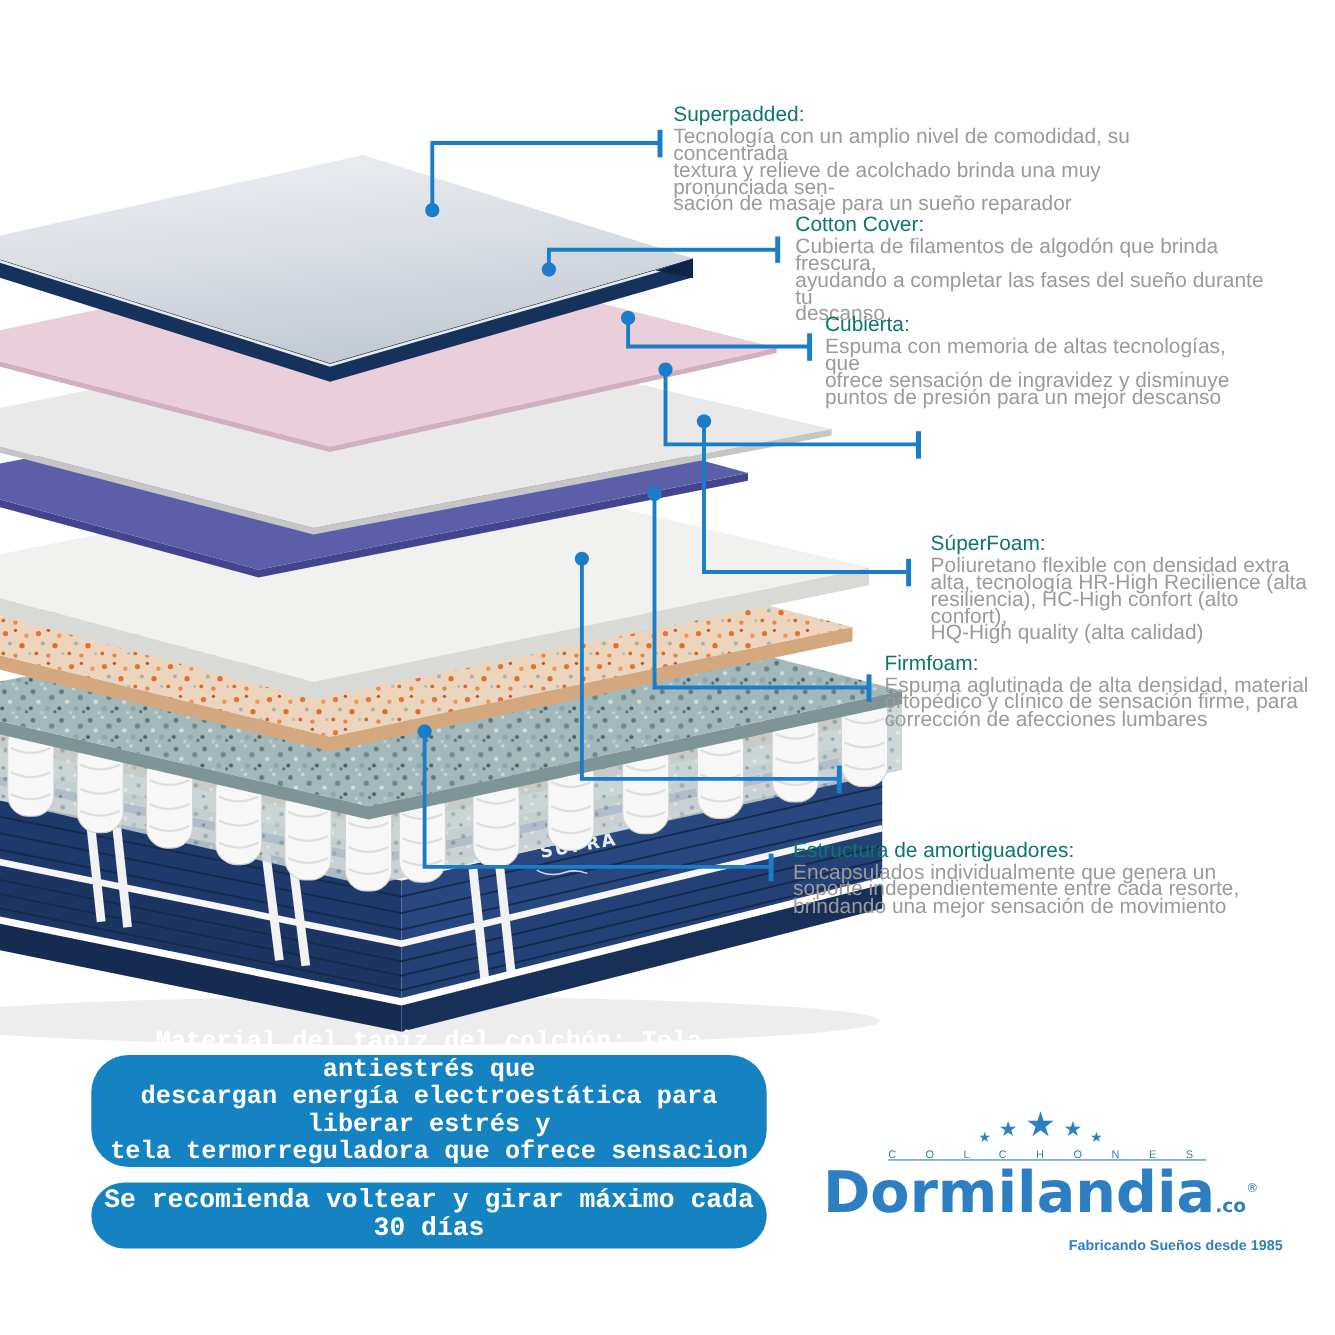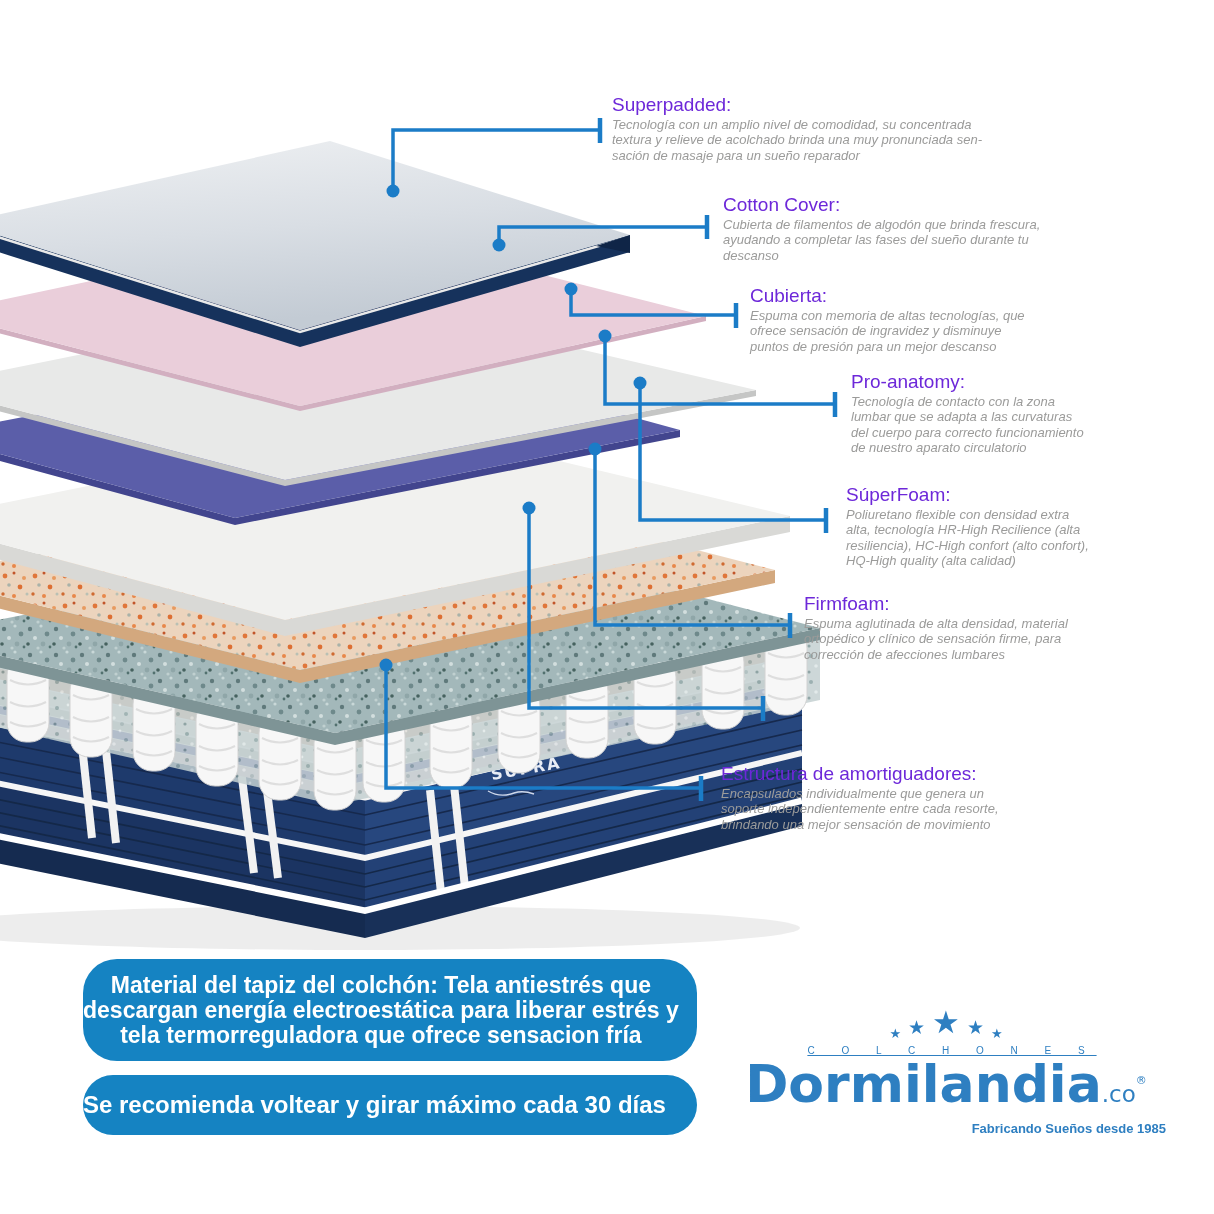--- a/index.html
+++ b/index.html
@@ -1,36 +1,36 @@
 <!DOCTYPE html>
 <html><head>
 <meta charset="utf-8">
 <style>
   html,body{margin:0;padding:0;background:#fff;}
   .canvas{position:relative;width:1214px;height:1214px;background:#ffffff;overflow:hidden;
           font-family:"Liberation Sans",sans-serif;}
   .illustration{position:absolute;left:0;top:0;}
   .callout{position:absolute;}
-  .callout-title{font-size:19px;line-height:22px;font-weight:400;color:#6d28d9;margin:0 0 1px 0;}
-  .callout-body{font-size:13px;line-height:15.3px;color:#9b9b9a;white-space:pre-line;font-style:italic;}
+  .callout-title{font-size:19px;line-height:22px;font-weight:400;color:#0f766e;margin:0 0 1px 0;}
+  .callout-body{font-size:19px;line-height:15.3px;color:#9b9b9a;white-space:pre-line;}
   .note-box{position:absolute;background:#1583c2;border-radius:34px;color:#ffffff;
             display:flex;align-items:center;justify-content:flex-start;text-align:center;
-            font-family:Liberation Sans, sans-serif;font-weight:700;}
+            font-family:Liberation Mono, monospace;font-weight:700;}
   .note-text{white-space:pre-line;font-size:23px;line-height:25px;}
   .note-text-single{font-size:24px;line-height:26px;}
   .logo{position:absolute;left:726px;top:1002px;width:440px;text-align:center;color:#2e7fc1;}
   .logo-stars{display:flex;align-items:flex-end;justify-content:center;gap:7px;height:40px;}
   .logo-stars span{line-height:1;}
   .star-s{font-size:13px;transform:translateY(-2px);}
   .star-m{font-size:19px;transform:translateY(-5px);}
   .star-l{font-size:31px;transform:translateY(-4px);}
   .logo-colchones{font-size:10px;letter-spacing:12px;margin-top:3px;margin-left:12px;text-decoration:underline;}
   .logo-brand{font-family:"DejaVu Sans",sans-serif;font-weight:700;font-size:52px;line-height:46px;
               letter-spacing:0px;margin-top:2px;white-space:nowrap;}
-  .logo-suffix{font-size:23px;font-weight:400;text-align:center;}
+  .logo-suffix{font-size:17px;font-weight:700;text-align:center;}
   .logo-reg{font-size:11px;vertical-align:18px;font-weight:400;}
   .logo-tagline{font-size:13px;font-weight:700;margin-top:4px;text-align:right;}
 </style>
 </head>
 <body>
 
 <div class="canvas">
 
   <svg class="illustration" width="1214" height="960" viewBox="0 0 1214 960">
     <defs>
@@ -275,27 +275,20 @@
 descanso</div>
   </div>
 
   <div class="callout" style="left:750px;top:285px;width:400px;">
     <h3 class="callout-title">Cubierta:</h3>
     <div class="callout-body">Espuma con memoria de altas tecnologías, que
 ofrece sensación de ingravidez y disminuye
 puntos de presión para un mejor descanso</div>
   </div>
 
-  <div class="callout" style="left:851px;top:371px;width:340px;">
-    <h3 class="callout-title">Pro-anatomy:</h3>
-    <div class="callout-body">Tecnología de contacto con la zona
-lumbar que se adapta a las curvaturas
-del cuerpo para correcto funcionamiento
-de nuestro aparato circulatorio</div>
-  </div>
 
   <div class="callout" style="left:804px;top:593px;width:390px;">
     <h3 class="callout-title">Firmfoam:</h3>
     <div class="callout-body">Espuma aglutinada de alta densidad, material
 ortopédico y clínico de sensación firme, para
 corrección de afecciones lumbares</div>
   </div>
 
   <div class="callout" style="left:846px;top:484px;width:350px;">
     <h3 class="callout-title">SúperFoam:</h3>

